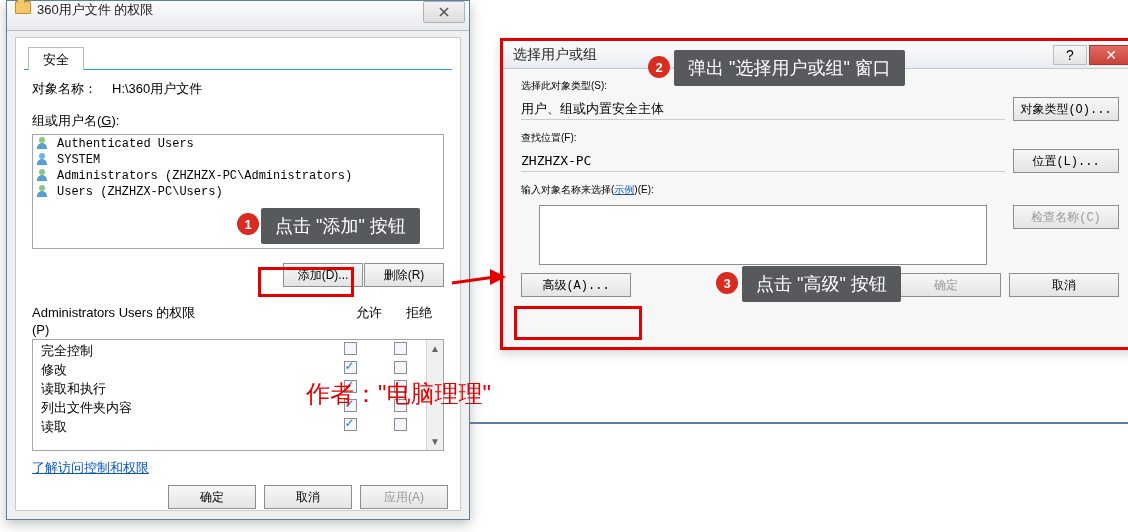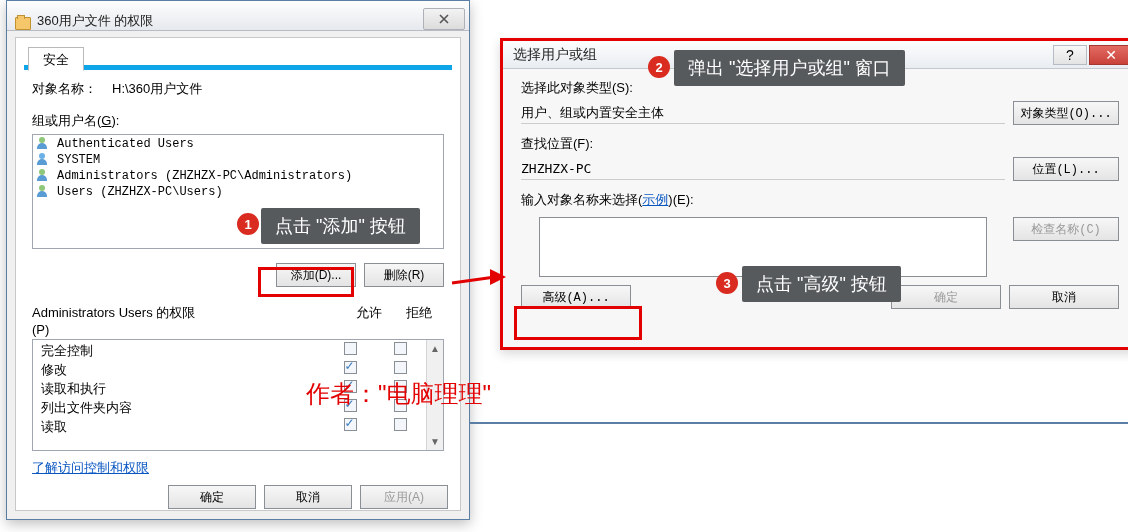--- a/index.html
+++ b/index.html
@@ -23,21 +23,21 @@
       height: 520px;
       border: 1px solid #5a7ea4;
       background: #f0f0f0;
       box-shadow: 0 4px 12px rgba(0,0,0,0.25);
     }
     .titlebar {
       height: 30px;
       background: linear-gradient(#fdfdfd, #e6e9ee);
       border-bottom: 1px solid #b6bbc4;
       display: flex;
-      align-items: flex-end;
+      align-items: flex-start;
       padding: 0 4px 0 8px;
       gap: 6px;
     }
     .titlebar .folder-icon {
       width: 16px; height: 13px;
       background: #f6c76a;
       border: 1px solid #c29130;
       border-radius: 1px;
       position: relative;
     }
@@ -63,21 +63,21 @@
       left: 8px; right: 8px; top: 36px; bottom: 8px;
       background: #fff;
       border: 1px solid #c8c8c8;
     }
 
     
     .tab-row {
       position: relative;
       height: 26px;
       margin: 6px 8px 0 8px;
-      border-bottom: 5px solid #0ea5e9;
+      border-bottom: 1px solid #0ea5e9;
     }
     .tab {
       position: absolute;
       left: 4px; top: 3px;
       height: 24px;
       padding: 3px 14px 0;
       background: #fff;
       border: 1px solid #b9b9b9;
       border-bottom: 1px solid #fff;
       font-size: 13px;
@@ -113,21 +113,21 @@
       background:#6bb0e6;
     }
     .user-icon::after {
       content:""; position:absolute; left:0; top:6px;
       width:10px; height:6px; border-radius:5px 5px 0 0;
       background:#5a9cd4;
     }
     .user-icon.dual::before { background:#8fc77a; }
 
     .btn-row {
-      display:flex; justify-content:flex-end; gap:8px;
+      display:flex; justify-content:flex-end; gap:1px;
       margin: 14px 16px 17px 16px;
     }
     .win-btn {
       min-width: 80px; height: 24px;
       padding: 0 8px;
       background: linear-gradient(#f7f7f7,#e4e4e4);
       border: 1px solid #8a8f96;
       font-family: inherit; font-size:12px;
       cursor:pointer;
       display:inline-flex;align-items:center;justify-content:center;
@@ -215,21 +215,21 @@
       border:1px solid #b6bbc4;
       background: linear-gradient(#f7f7f7,#e4e4e4);
       cursor:pointer; font-size:14px;
     }
     .sys-btn.red {
       width: 44px;
       background: linear-gradient(#e26b63,#c9423a);
       color:#fff; border-color:#a43830;
     }
 
-    .r-label { margin: 10px 18px 4px 18px; font-size:13px; }
+    .r-label { margin: 10px 18px 4px 18px; font-size:10px; }
     .r-field {
       margin: 0 18px;
       display:flex; gap:8px; align-items:center;
     }
     .r-value {
       flex:1; height:22px;
       display:flex; align-items:center;
       font-size:13px; color:#000;
     }
     .r-btn {

